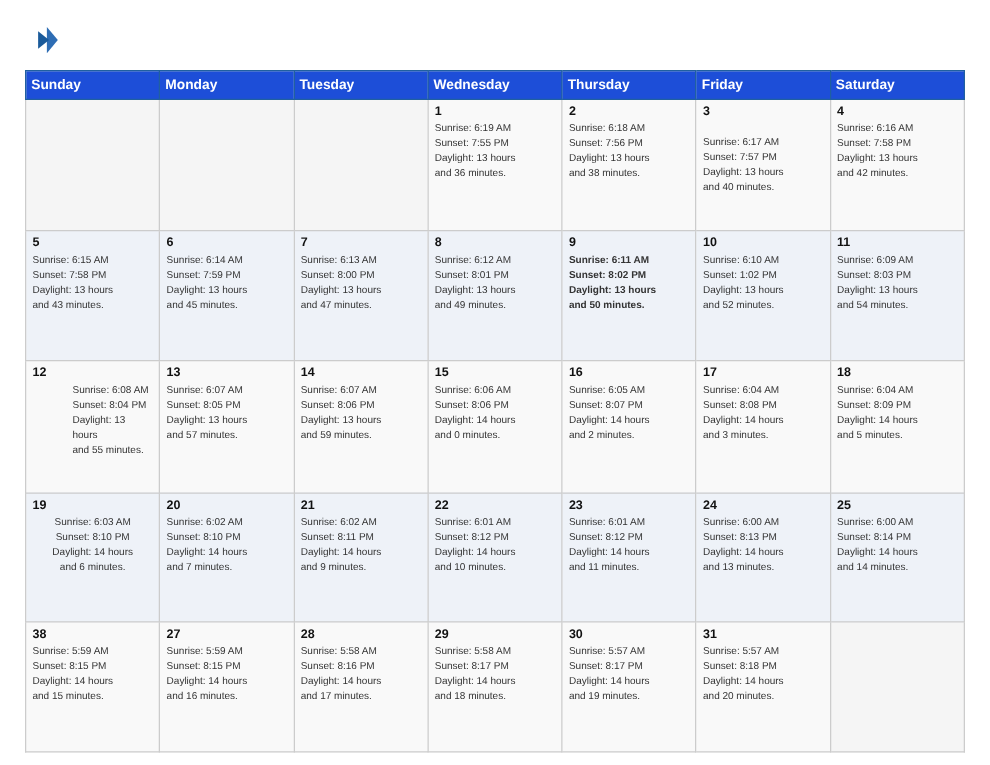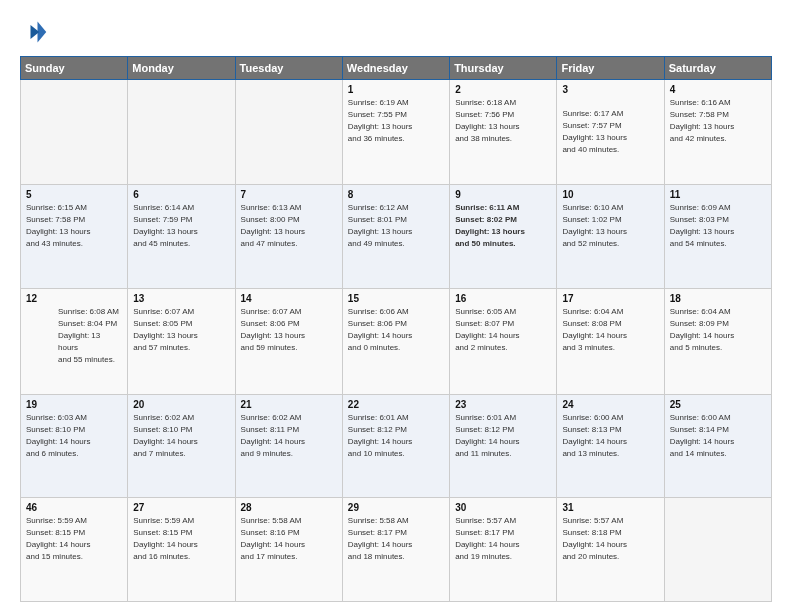--- a/index.html
+++ b/index.html
@@ -54,21 +54,21 @@
       font-size: 15px;
       color: #444;
     }
     .calendar-table {
       width: 100%;
       border-collapse: collapse;
       flex: 1;
       table-layout: fixed;
     }
     .calendar-table thead tr th {
-      background-color: #737373;
+      background-color: #1d4ed8;
       color: #fff;
       font-size: 11px;
       font-weight: bold;
       padding: 5px 4px;
       text-align: left;
       border: 1px solid #2060a0;
     }
     .calendar-table tbody tr td {
       border: 1px solid #ccc;
       vertical-align: top;
@@ -264,21 +264,21 @@
             <div class="day-number">18</div>
             <div class="day-info" style="white-space: pre-line;">Sunrise: 6:04 AM
 Sunset: 8:09 PM
 Daylight: 14 hours
 and 5 minutes.</div>
           </td>
         </tr>
         <tr>
           <td>
             <div class="day-number">19</div>
-            <div class="day-info" style="white-space: pre-line;">Sunrise: 6:03 AM
+            <div class="day-info" style="white-space: pre-line; text-align: center;">Sunrise: 6:03 AM
 Sunset: 8:10 PM
 Daylight: 14 hours
 and 6 minutes.</div>
           </td>
           <td>
             <div class="day-number">20</div>
             <div class="day-info" style="white-space: pre-line;">Sunrise: 6:02 AM
 Sunset: 8:10 PM
 Daylight: 14 hours
 and 7 minutes.</div>
@@ -314,21 +314,21 @@
           <td>
             <div class="day-number">25</div>
             <div class="day-info" style="white-space: pre-line;">Sunrise: 6:00 AM
 Sunset: 8:14 PM
 Daylight: 14 hours
 and 14 minutes.</div>
           </td>
         </tr>
         <tr>
           <td>
-            <div class="day-number">46</div>
+            <div class="day-number">38</div>
             <div class="day-info" style="white-space: pre-line;">Sunrise: 5:59 AM
 Sunset: 8:15 PM
 Daylight: 14 hours
 and 15 minutes.</div>
           </td>
           <td>
             <div class="day-number">27</div>
             <div class="day-info" style="white-space: pre-line;">Sunrise: 5:59 AM
 Sunset: 8:15 PM
 Daylight: 14 hours

